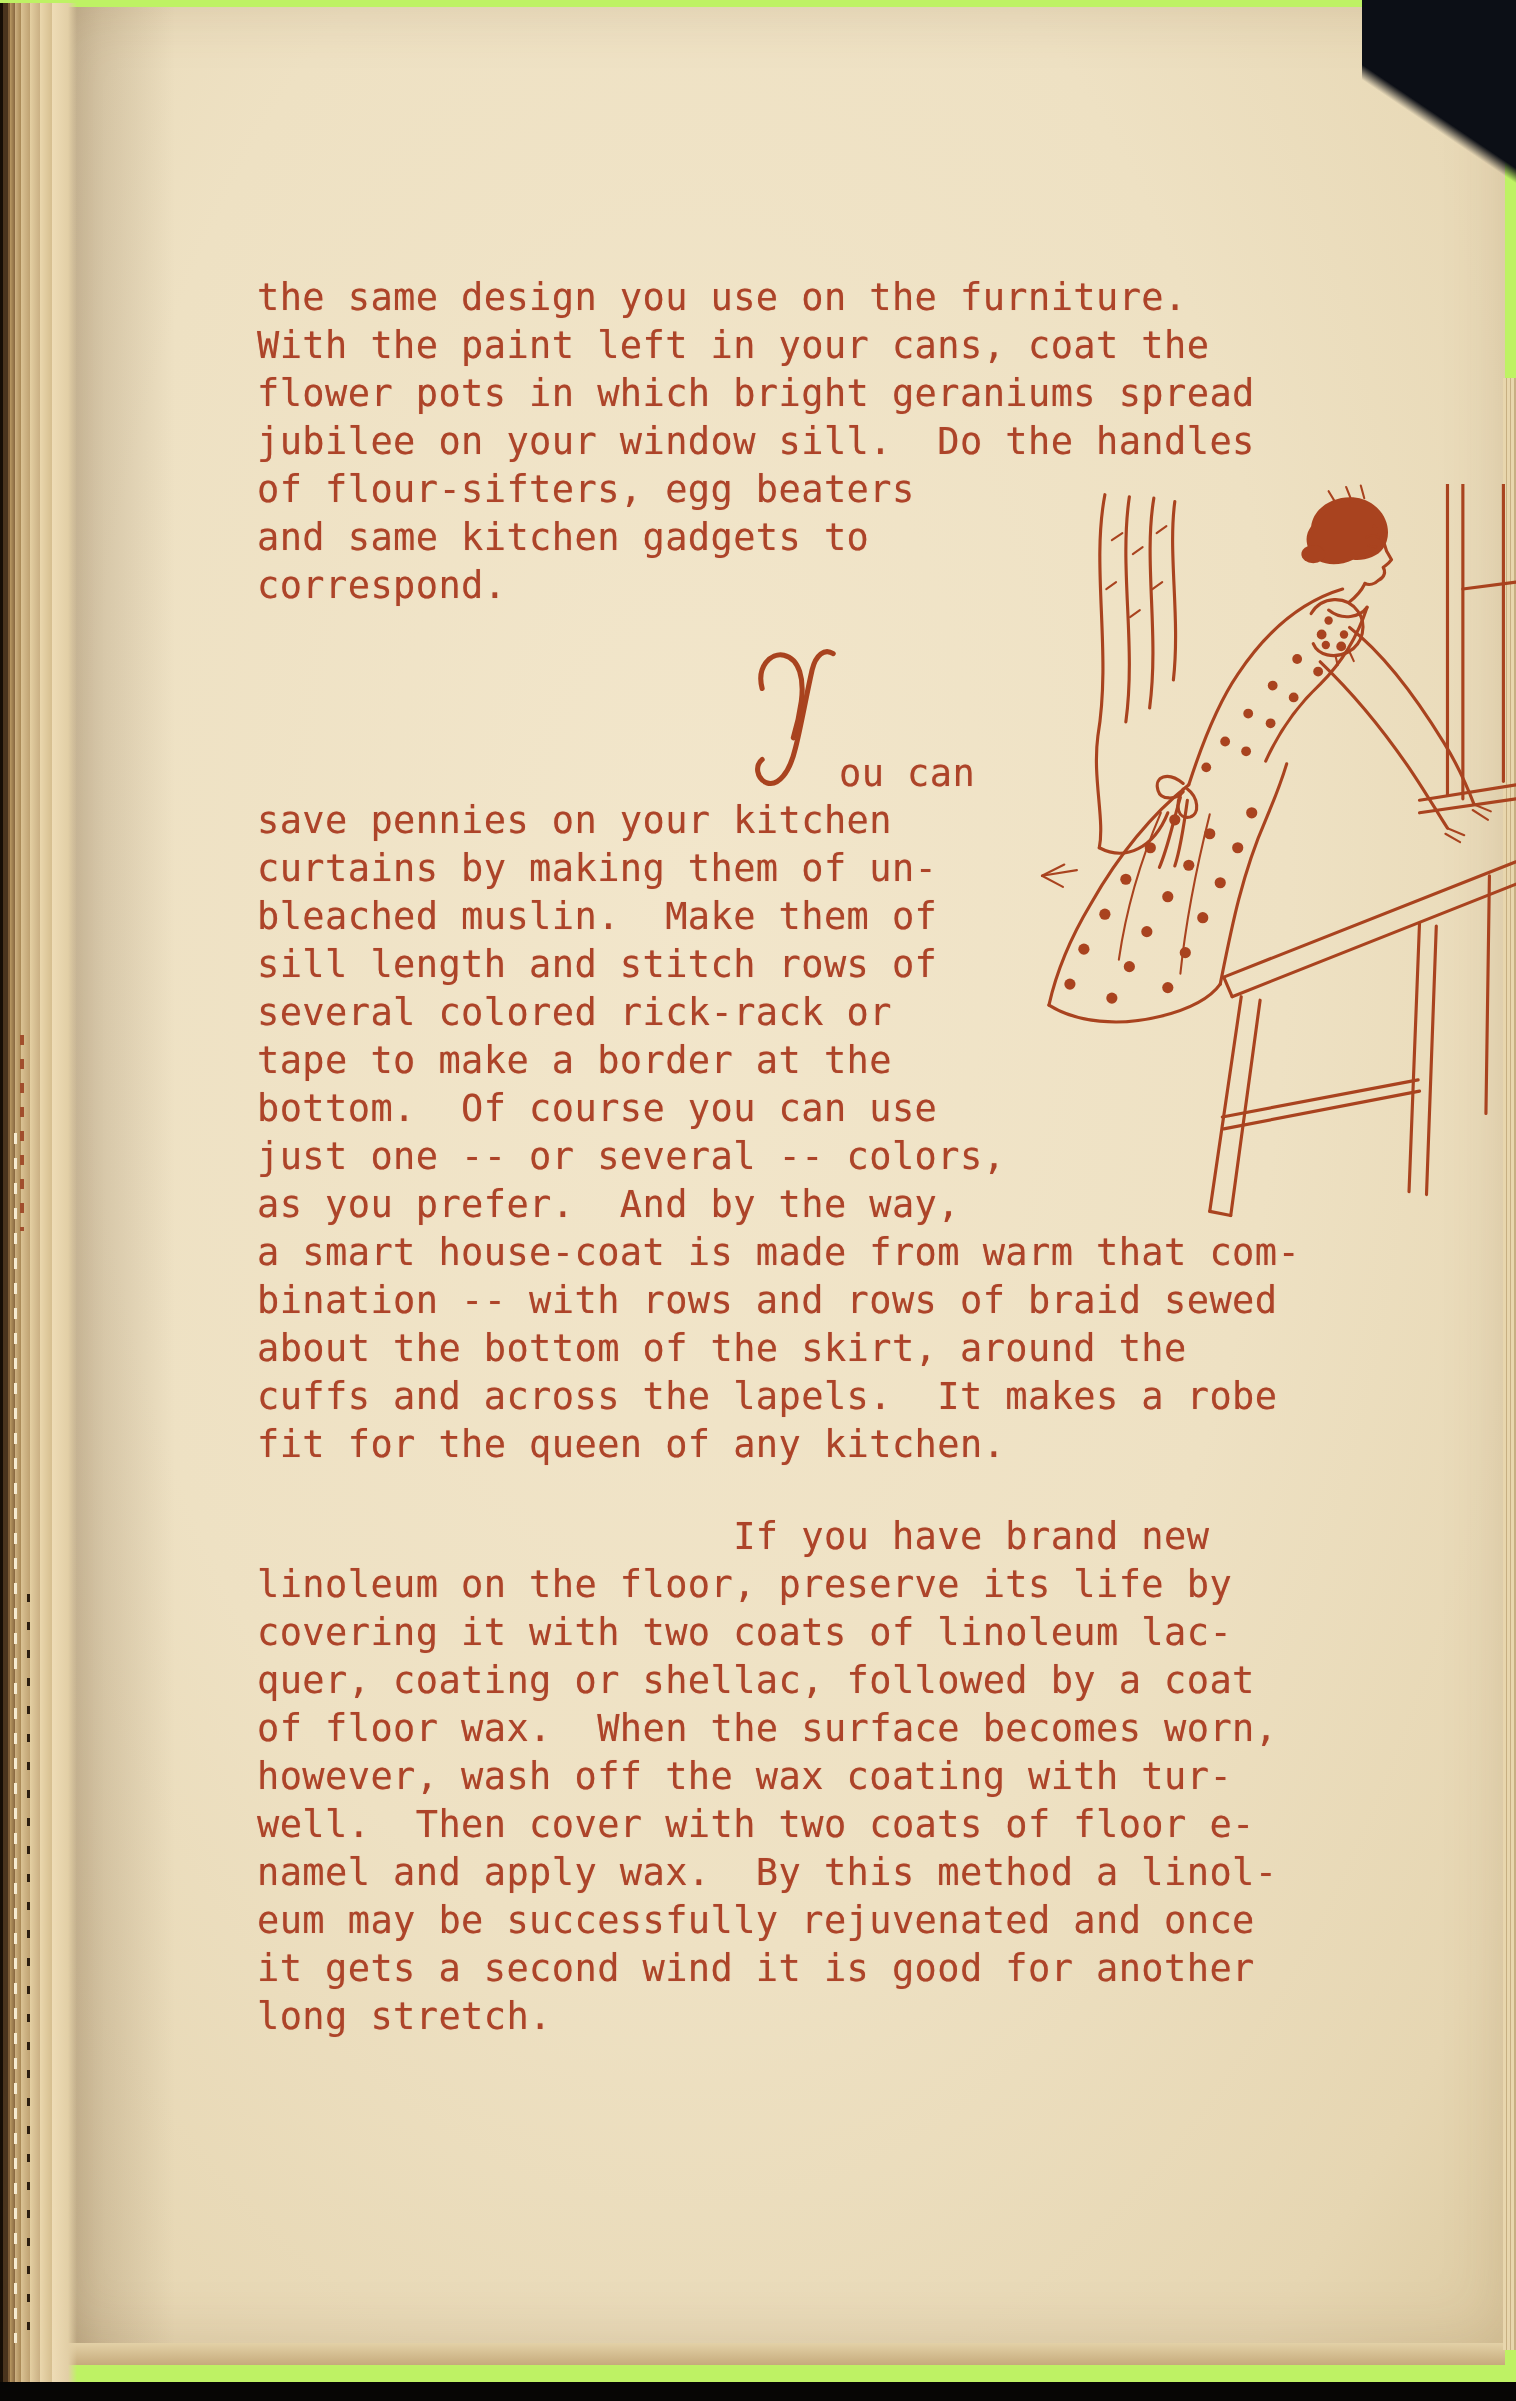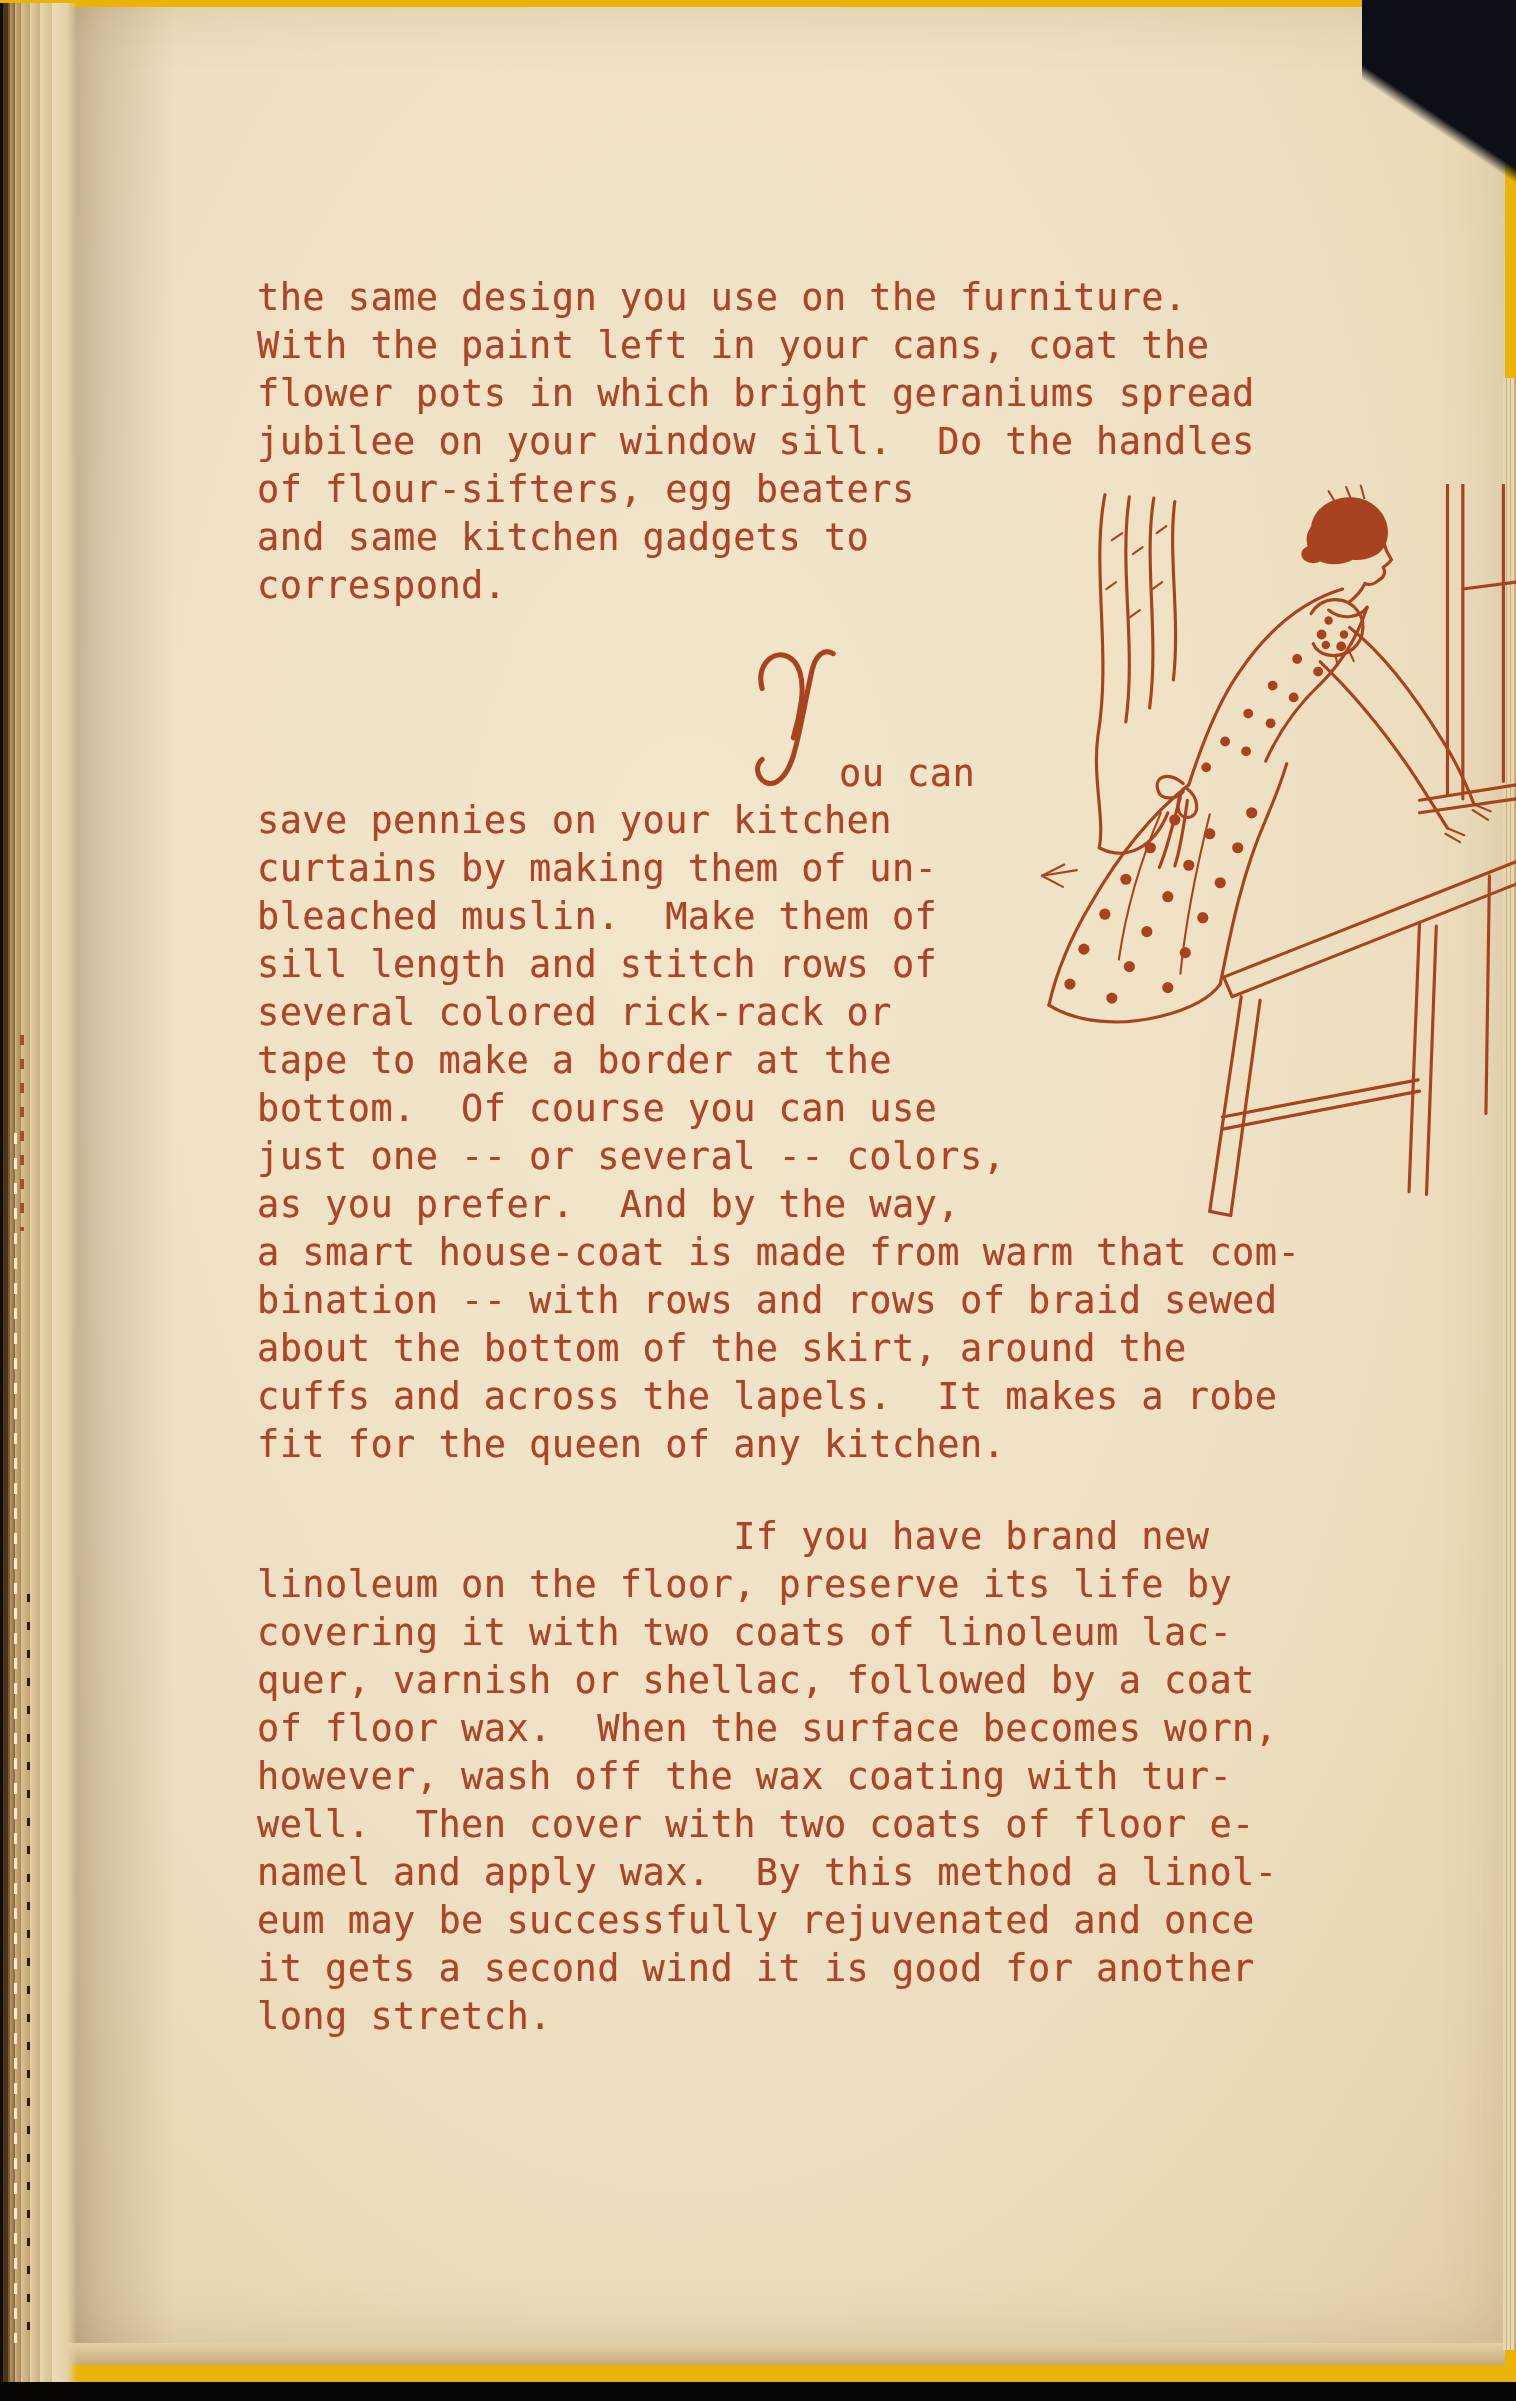--- a/index.html
+++ b/index.html
@@ -1,18 +1,18 @@
 <!DOCTYPE html>
 <html style="font-size:11.2px"><head>
 <meta charset="utf-8">
 <style>
   * { margin:0; padding:0; box-sizing:border-box; }
   html,body { width:1516px; height:2401px; }
   body { background:#120d07; font-family:"DejaVu Sans Mono","Liberation Mono",monospace; }
-  .canvas { position:relative; width:1516px; height:2401px; overflow:hidden; background:#eab308; }
+  .canvas { position:relative; width:1516px; height:2401px; overflow:hidden; background:#bef264; }
 
   
   .page {
     position:absolute; left:42px; top:7px; width:1463px; height:2336px;
     background:
       radial-gradient(ellipse at 44% 38%, #f2e6cb 0%, #eee1c3 52%, #e6d6b2 86%, #ddcba2 100%);
     box-shadow: inset 0 0 63px rgba(120,85,40,.18);
     z-index:1;
   }
   .gutter-shadow {
@@ -123,21 +123,21 @@
     <div class="tline">bination -- with rows and rows of braid sewed</div>
     <div class="tline">about the bottom of the skirt, around the</div>
     <div class="tline">cuffs and across the lapels.  It makes a robe</div>
     <div class="tline">fit for the queen of any kitchen.</div>
   </div>
 
   <div class="para" style="left:257px; top:1513px;">
     <div class="tline">                     If you have brand new</div>
     <div class="tline">linoleum on the floor, preserve its life by</div>
     <div class="tline">covering it with two coats of linoleum lac-</div>
-    <div class="tline">quer, varnish or shellac, followed by a coat</div>
+    <div class="tline">quer, coating or shellac, followed by a coat</div>
     <div class="tline">of floor wax.  When the surface becomes worn,</div>
     <div class="tline">however, wash off the wax coating with tur-</div>
     <div class="tline">well.  Then cover with two coats of floor e-</div>
     <div class="tline">namel and apply wax.  By this method a linol-</div>
     <div class="tline">eum may be successfully rejuvenated and once</div>
     <div class="tline">it gets a second wind it is good for another</div>
     <div class="tline">long stretch.</div>
   </div>
 
   <div class="illo">

